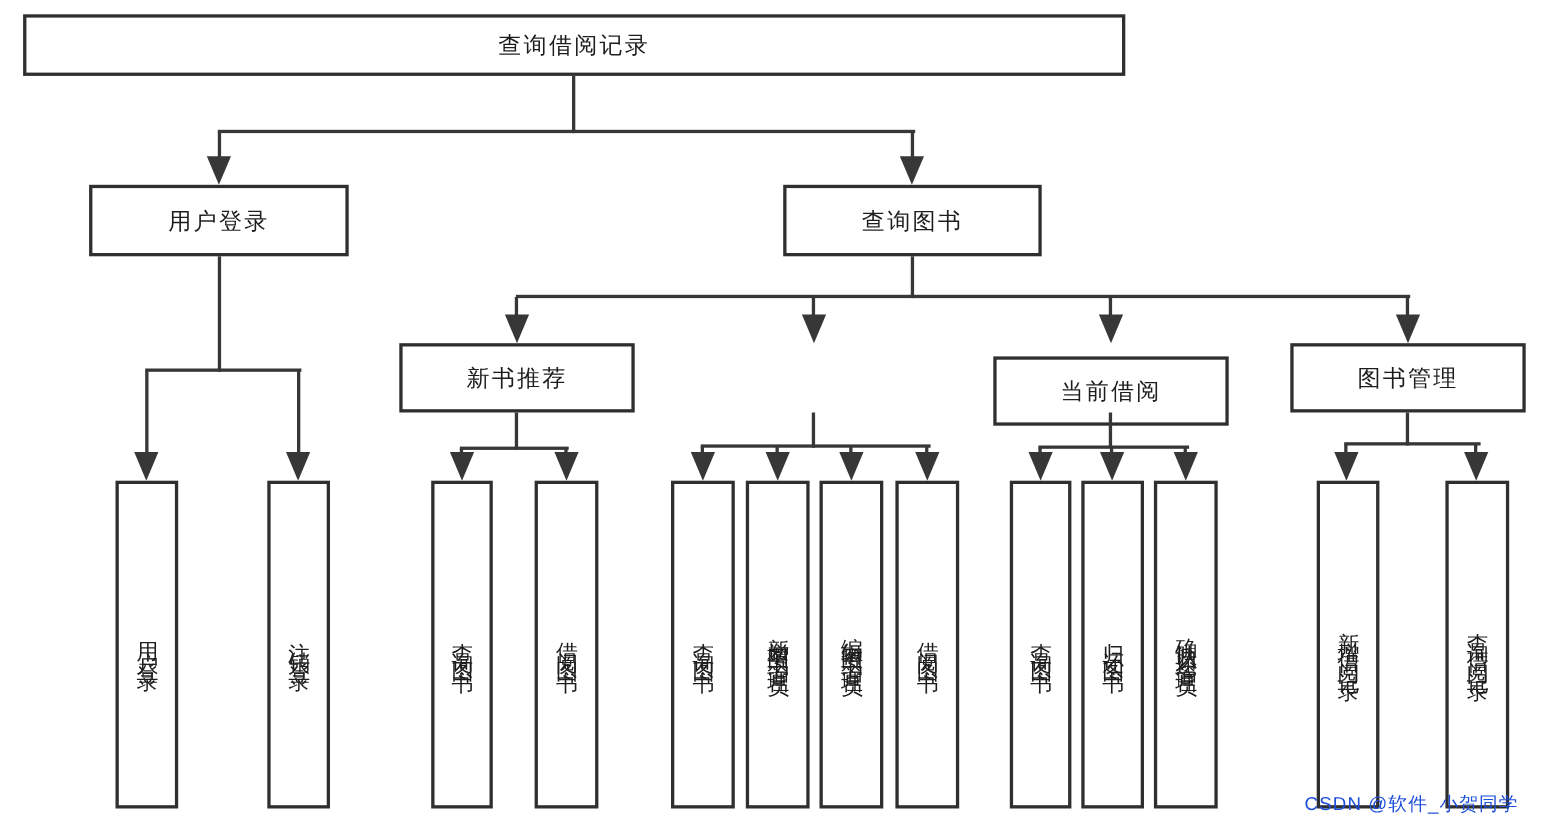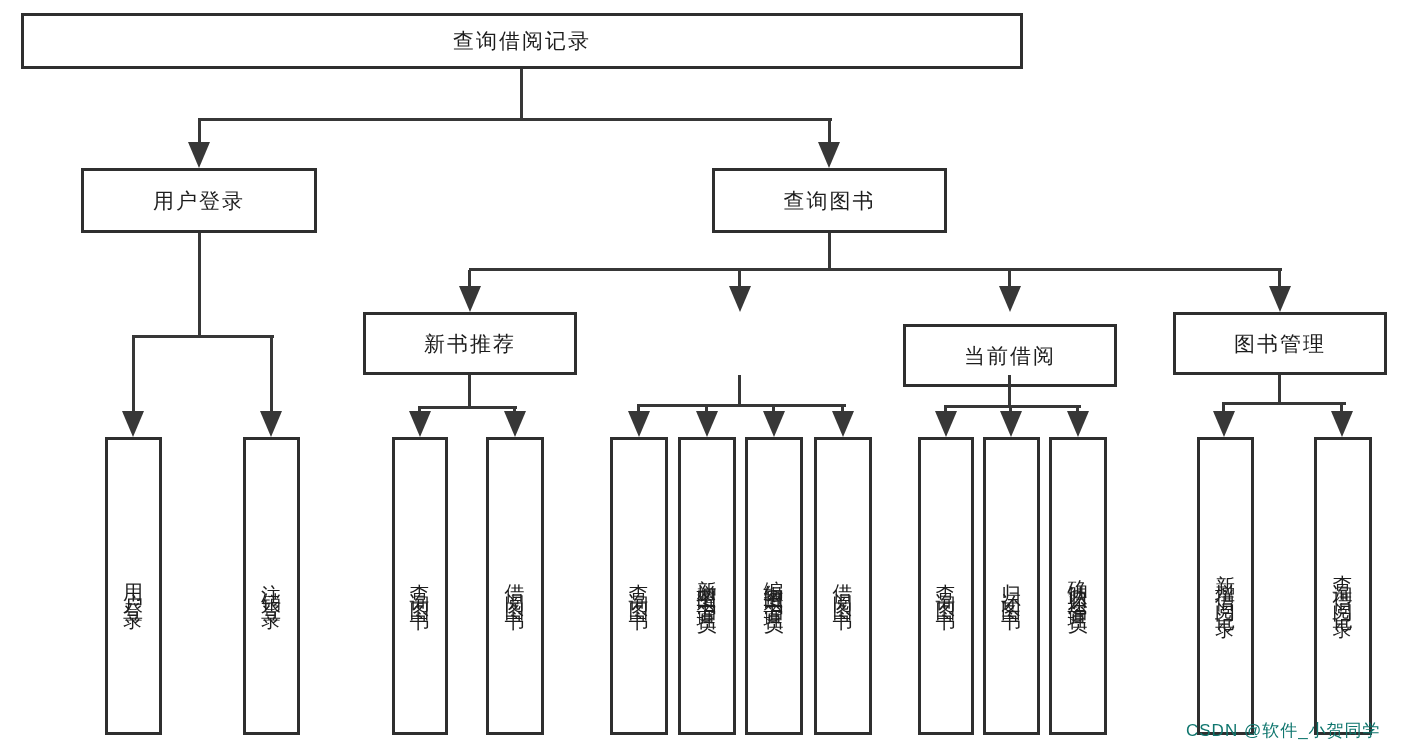--- a/index.html
+++ b/index.html
@@ -45,21 +45,21 @@
     position: absolute;
     width: 0; height: 0;
     border-left: 11px solid transparent;
     border-right: 11px solid transparent;
     border-top: 26px solid #373737;
   }
   .watermark {
     position: absolute;
     left: 1186px;
     top: 719px;
-    color: #0f766e;
+    color: #1d4ed8;
     font-size: 17px;
     letter-spacing: 1px;
     white-space: nowrap;
   }
 </style>
 </head>
 <body>
 
 <div id="canvas">
 

